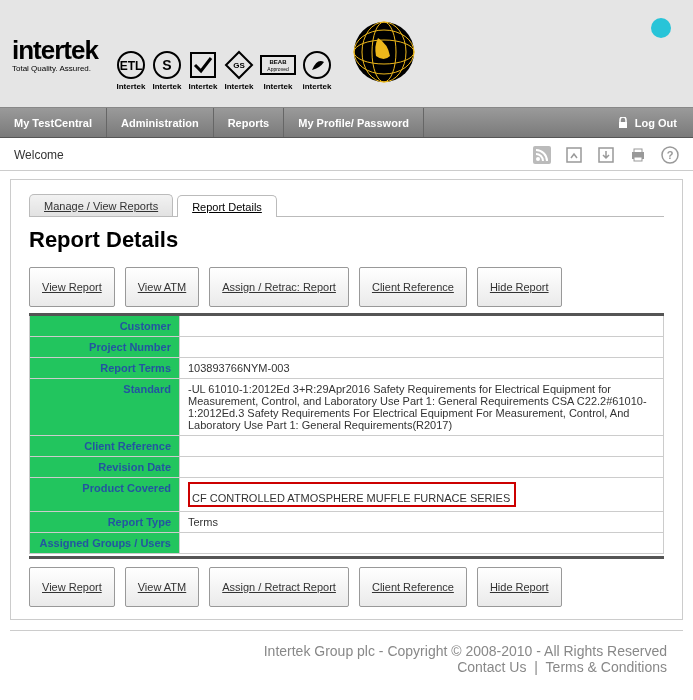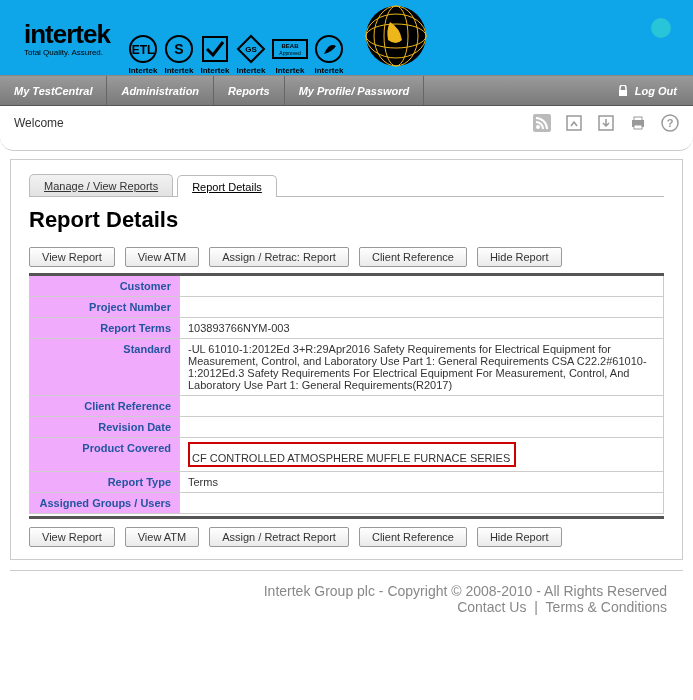--- a/index.html
+++ b/index.html
@@ -4,25 +4,25 @@
 <style>
   * { box-sizing: border-box; }
   body {
     margin: 0;
     font-family: Arial, Helvetica, sans-serif;
     font-size: 12px;
     background: #fff;
     width: 693px;
   }
   .header {
-    background: #0ea5e9;
-    height: 76px;
-    display: flex;
-    align-items: center;
-    padding: 0 24px;
+    background: #e5e5e5;
+    height: 108px;
+    display: flex;
+    align-items: center;
+    padding: 0 12px;
     position: relative;
     border-bottom: 1px solid #888;
   }
   .brand {
     display: flex;
     flex-direction: column;
     margin-right: 18px;
   }
   .brand-logo {
     font-size: 26px;
@@ -62,21 +62,20 @@
     height: 20px;
     border-radius: 50%;
     background: #28c4d8;
   }
   .nav {
     background: linear-gradient(#9a9a9a,#7a7a7a);
     height: 30px;
     display: flex;
     align-items: stretch;
     border-bottom: 1px solid #555;
-    font-style: italic;
   }
   .nav-item {
     display: flex;
     align-items: center;
     padding: 0 14px;
     color: #fff;
     font-size: 11px;
     border-right: 1px solid #666;
     font-weight: 700;
     cursor: pointer;
@@ -88,23 +87,22 @@
     gap: 6px;
     padding: 0 16px;
     color: #fff;
     font-size: 11px;
     font-weight: 700;
     cursor: pointer;
   }
   .subbar {
     display: flex;
     align-items: center;
-    padding: 8px 14px 18px 14px;
+    padding: 8px 14px 6px 14px;
     border-bottom: 1px solid #ccc;
-    border-radius: 14px;
   }
   .welcome { font-size: 12px; color: #333; }
   .sub-spacer { flex:1; }
   .tool-icons { display: flex; gap: 14px; align-items: center; }
   .tool-ico { width: 18px; height: 18px; cursor: pointer; }
   .content {
     padding: 14px 18px 6px 18px;
     border: 1px solid #ccc;
     margin: 8px 10px 2px 10px;
     background: #fff;
@@ -140,44 +138,45 @@
     color: #000;
   }
   .btn-row {
     display: flex;
     gap: 10px;
     margin: 8px 0 6px 0;
   }
   .btn {
     border: 1px solid #999;
     background: linear-gradient(#fff,#eaeaea);
-    padding: 3px 12px;
+    padding: 13px 12px;
     font-size: 11px;
     color: #333;
     cursor: pointer;
     border-radius: 2px;
+    text-decoration: underline;
   }
   .detail-table {
     width: 100%;
     border-collapse: collapse;
     border-top: 3px solid #555;
     margin-top: 4px;
   }
   .detail-table td {
     border: 1px solid #ccc;
     padding: 4px 8px;
     vertical-align: top;
     font-size: 11px;
   }
   .label-cell {
     width: 150px;
     text-align: right;
     color: #2355a0;
     font-weight: 700;
-    background: #f0abfc;
+    background: #22c55e;
   }
   .val-cell { color: #333; }
   .highlight-box {
     display: inline-block;
     border: 2px solid #cc0000;
     padding: 8px 4px 1px 2px;
   }
   .bottom-rule {
     border-top: 3px solid #555;
     margin: 2px 0 8px 0;

